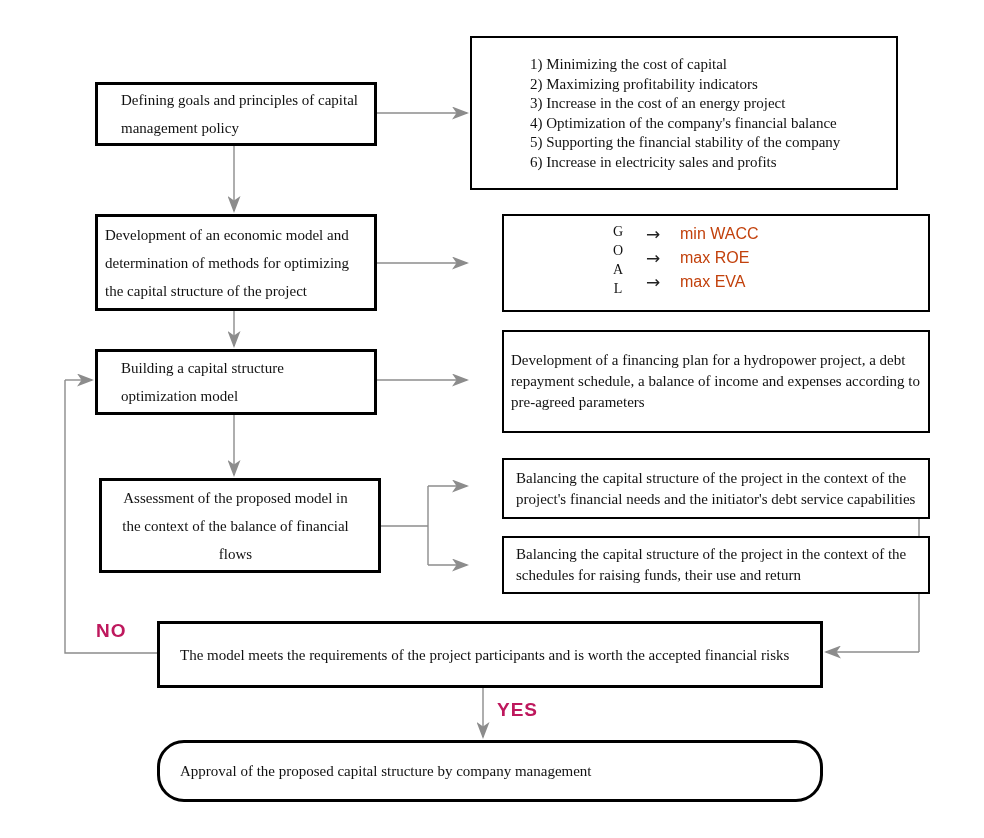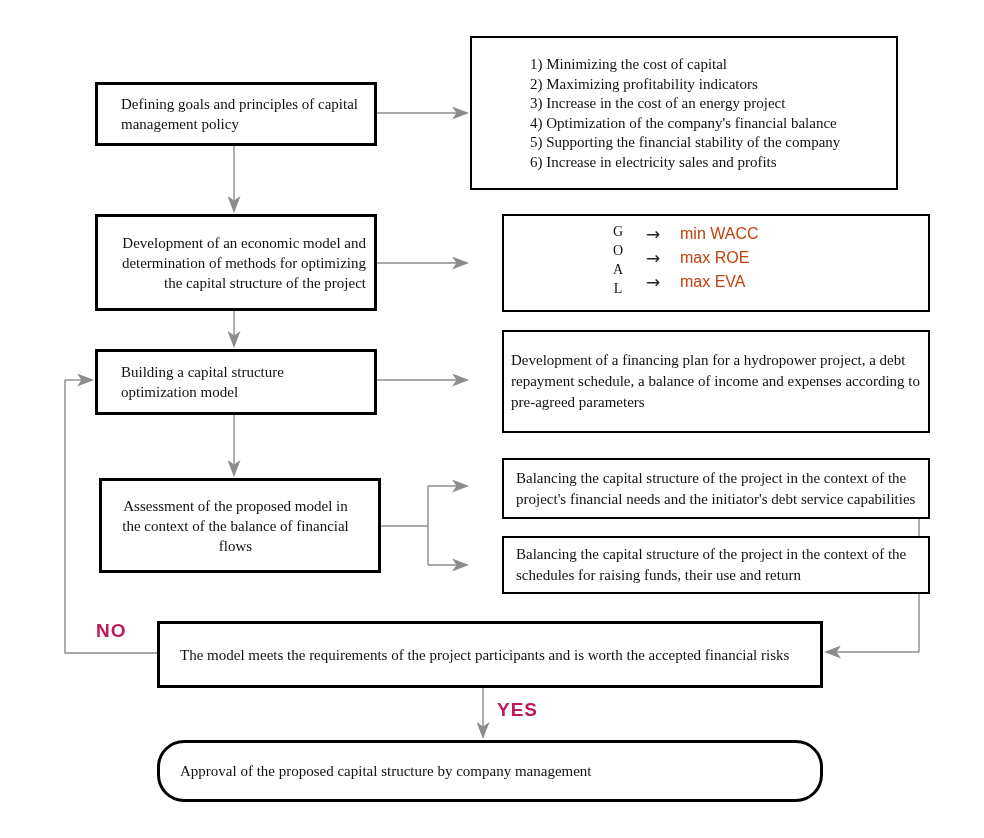--- a/index.html
+++ b/index.html
@@ -11,21 +11,21 @@
     color:#111111;
     overflow:hidden;
   }
   .box{
     position:absolute;
     background:#ffffff;
     box-sizing:border-box;
     display:flex;
     align-items:center;
     font-size:15px;
-    line-height:20px;
+    line-height:28px;
   }
   .b-thick{border:3px solid #000000;}
   .b-thin{border:2px solid #000000;margin-left:32px;}
   .center{justify-content:flex-start;text-align:center;}
   .svg-layer{position:absolute;left:0;top:0;width:984px;height:838px;pointer-events:none;}
   .flow-label{
     position:absolute;
     font-family:"Liberation Sans", sans-serif;
     font-weight:bold;
     font-size:19px;
@@ -87,21 +87,21 @@
       <path d="M65,380 L92,380" marker-end="url(#ah)"></path>
 
       <path d="M483,688 L483,737" marker-end="url(#ah)"></path>
     </g>
   </svg>
 
   <div class="box b-thick" style="left:95px;top:82px;width:282px;height:64px;padding:2px 12px 2px 23px;">
     <span>Defining goals and principles of capital management policy</span>
   </div>
 
-  <div class="box b-thick" style="left:95px;top:214px;width:282px;height:97px;padding:2px 8px 2px 7px;text-align:right;">
+  <div class="box b-thick" style="left:95px;top:214px;width:282px;height:97px;padding:2px 8px 2px 7px;">
     <span>Development of an economic model and determination of methods for optimizing the capital structure of the project</span>
   </div>
 
   <div class="box b-thick" style="left:95px;top:349px;width:282px;height:66px;padding:2px 12px 2px 23px;">
     <span>Building a capital structure optimization model</span>
   </div>
 
   <div class="box b-thick" style="left:99px;top:478px;width:282px;height:95px;padding:2px 22px 2px 13px;text-align:center;">
     <span>Assessment of the proposed model in the context of the balance of financial flows</span>
   </div>

